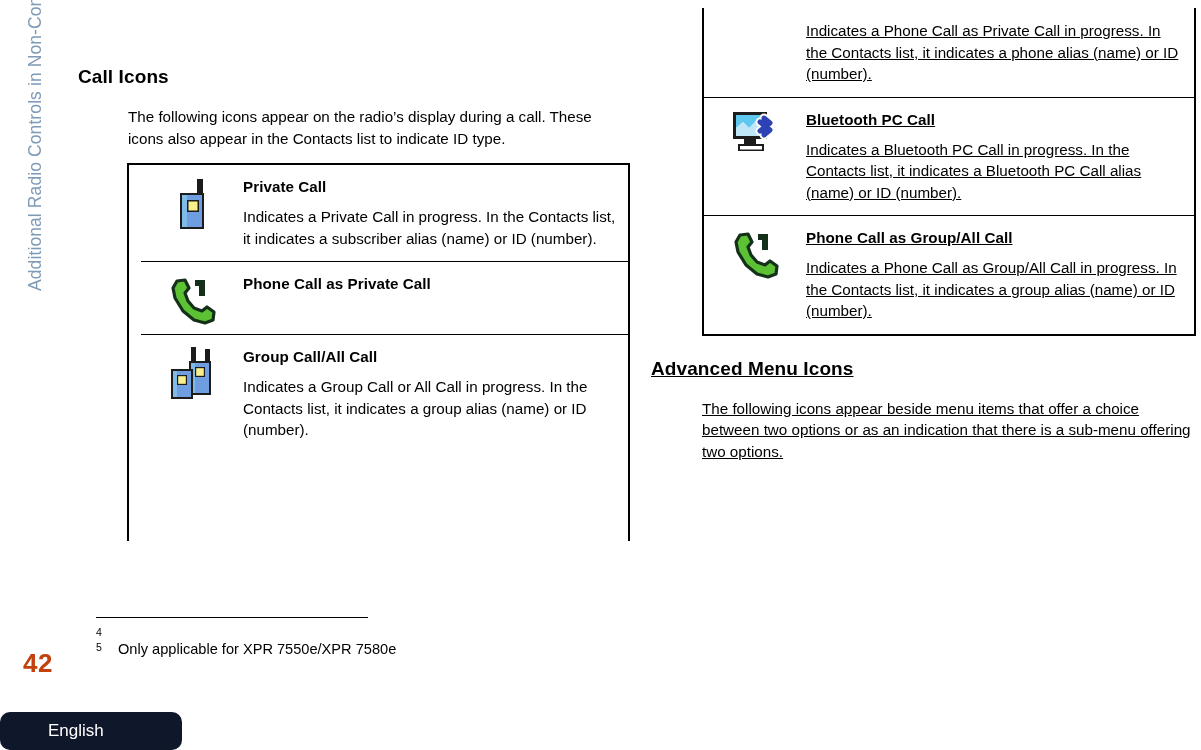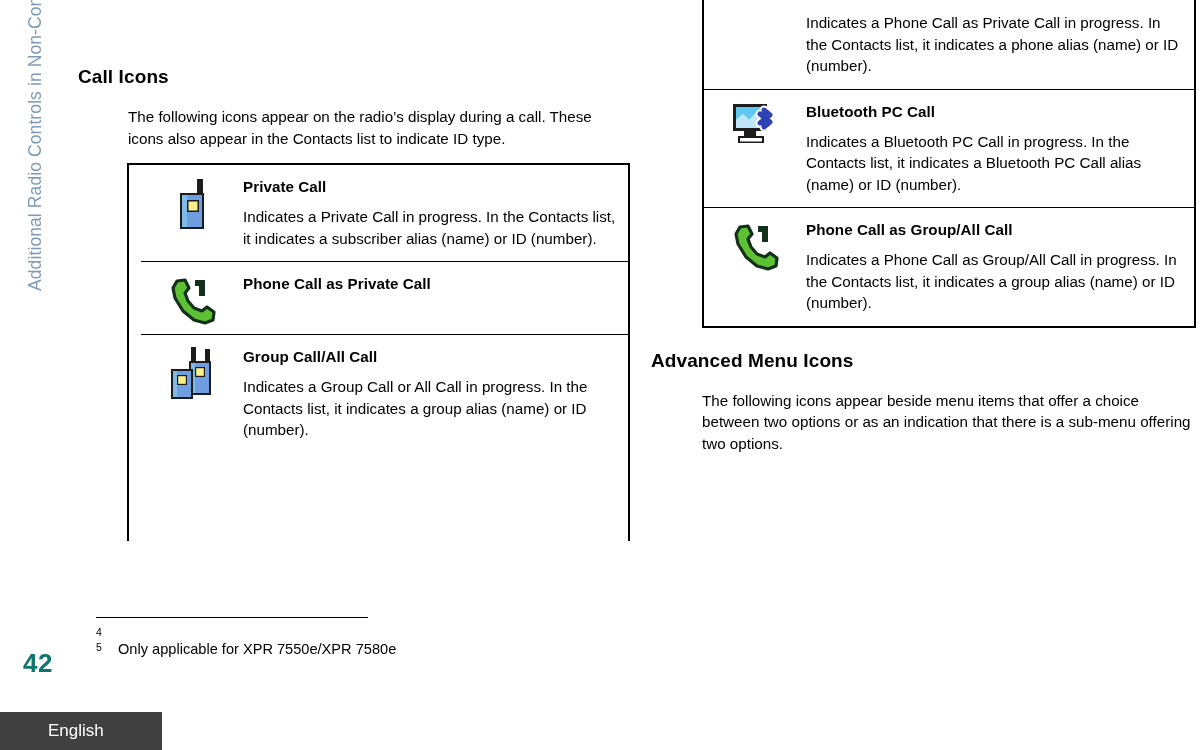--- a/index.html
+++ b/index.html
@@ -38,22 +38,23 @@
   
   .col-left {
     position: absolute;
     left: 78px;
     top: 66px;
     width: 560px;
   }
   .col-right {
     position: absolute;
     left: 650px;
-    top: 0px;
+    top: 8px;
     width: 551px;
+    text-decoration: underline;
   }
 
   h2.section-head {
     font-size: 19px;
     font-weight: bold;
     margin: 0 0 18px 0;
     letter-spacing: 0.1px;
   }
   .body-para {
     margin: 0 0 14px 50px;
@@ -147,37 +148,38 @@
     display: inline-block;
     padding-top: 1px;
   }
 
   .page-number {
     position: absolute;
     left: 23px;
     top: 648px;
     font-size: 26px;
     font-weight: bold;
-    color: #0f766e;
+    color: #c2410c;
     letter-spacing: 0.5px;
   }
 
   .lang-tab {
     position: absolute;
     left: 0;
     top: 712px;
-    width: 162px;
+    width: 182px;
     height: 38px;
-    background: #404040;
+    background: #0f172a;
     color: #ffffff;
     font-size: 17px;
     display: flex;
     align-items: center;
     padding-left: 48px;
     box-sizing: border-box;
+    border-radius: 10px;
   }
 
   
   .ico { display: inline-block; line-height: 0; }
 </style>
 </head>
 <body>
 
 <div class="side-tab">
   <span>Additional Radio Controls in Non-Connect Plus Mode</span>

